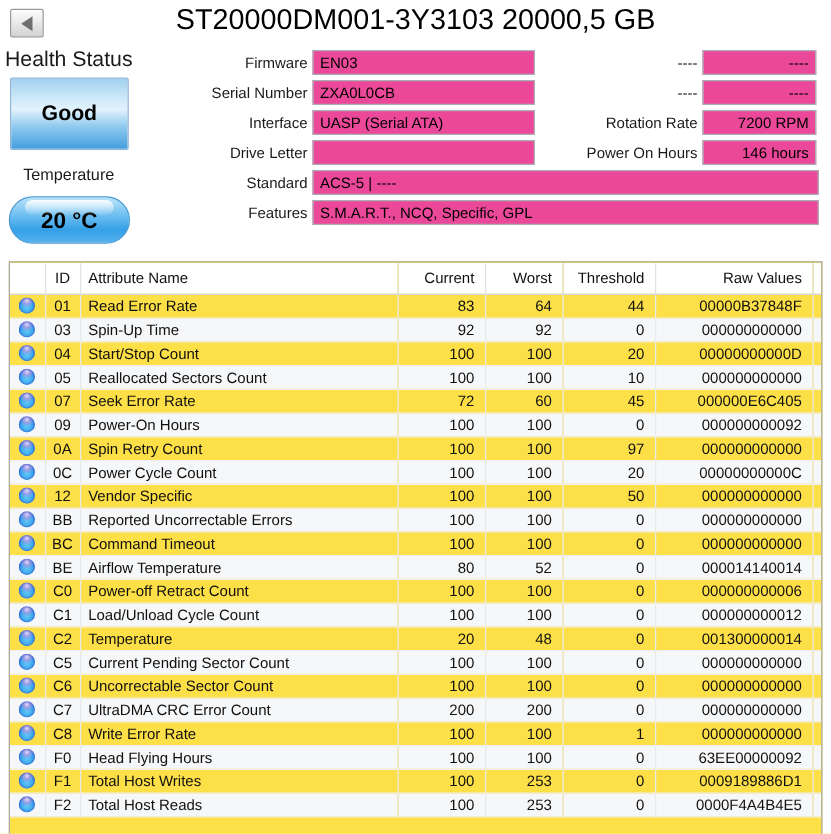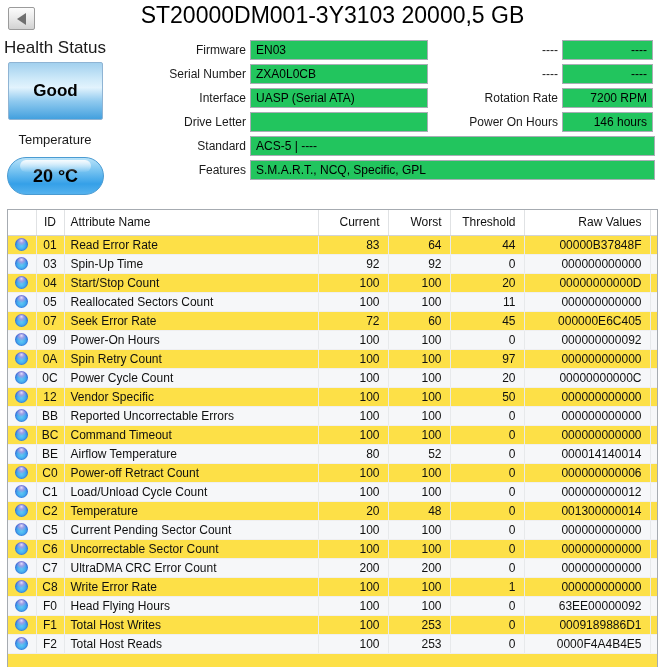--- a/index.html
+++ b/index.html
@@ -72,21 +72,21 @@
     position: absolute; left: 440px; top: 40px;
     display: flex; flex-direction: column; gap: 4px;
   }
   .field-row { display: flex; align-items: center; height: 20px; }
   .f-label {
     width: 140px; text-align: right; padding-right: 4px;
     font-size: 12px; color: #1a1a1a; white-space: nowrap;
   }
   .f-box {
     display: inline-block; width: 178px; height: 20px; line-height: 18px;
-    border: 1px solid #a9aeb5; background: #22c55e;
+    border: 1px solid #a9aeb5; background: #ec4899;
     font-size: 12px; color: #000; padding: 0 5px;
     white-space: nowrap; overflow: hidden;
   }
   .field-row.wide .f-box { width: 405px; }
   .fields-right .f-label { width: 122px; }
   .fields-right .f-box { width: 91px; text-align: right; }
 
   
   .table-wrap {
     position: absolute; left: 7px; top: 209px; width: 651px; height: 528px;
@@ -235,21 +235,21 @@
           <td class="c-num">20</td>
           <td class="c-raw">00000000000D</td>
           <td></td>
         </tr>
         <tr>
           <td class="c-icon"><span class="orb"></span></td>
           <td class="c-id">05</td>
           <td class="c-name">Reallocated Sectors Count</td>
           <td class="c-num">100</td>
           <td class="c-num">100</td>
-          <td class="c-num">11</td>
+          <td class="c-num">10</td>
           <td class="c-raw">000000000000</td>
           <td></td>
         </tr>
         <tr>
           <td class="c-icon"><span class="orb"></span></td>
           <td class="c-id">07</td>
           <td class="c-name">Seek Error Rate</td>
           <td class="c-num">72</td>
           <td class="c-num">60</td>
           <td class="c-num">45</td>

